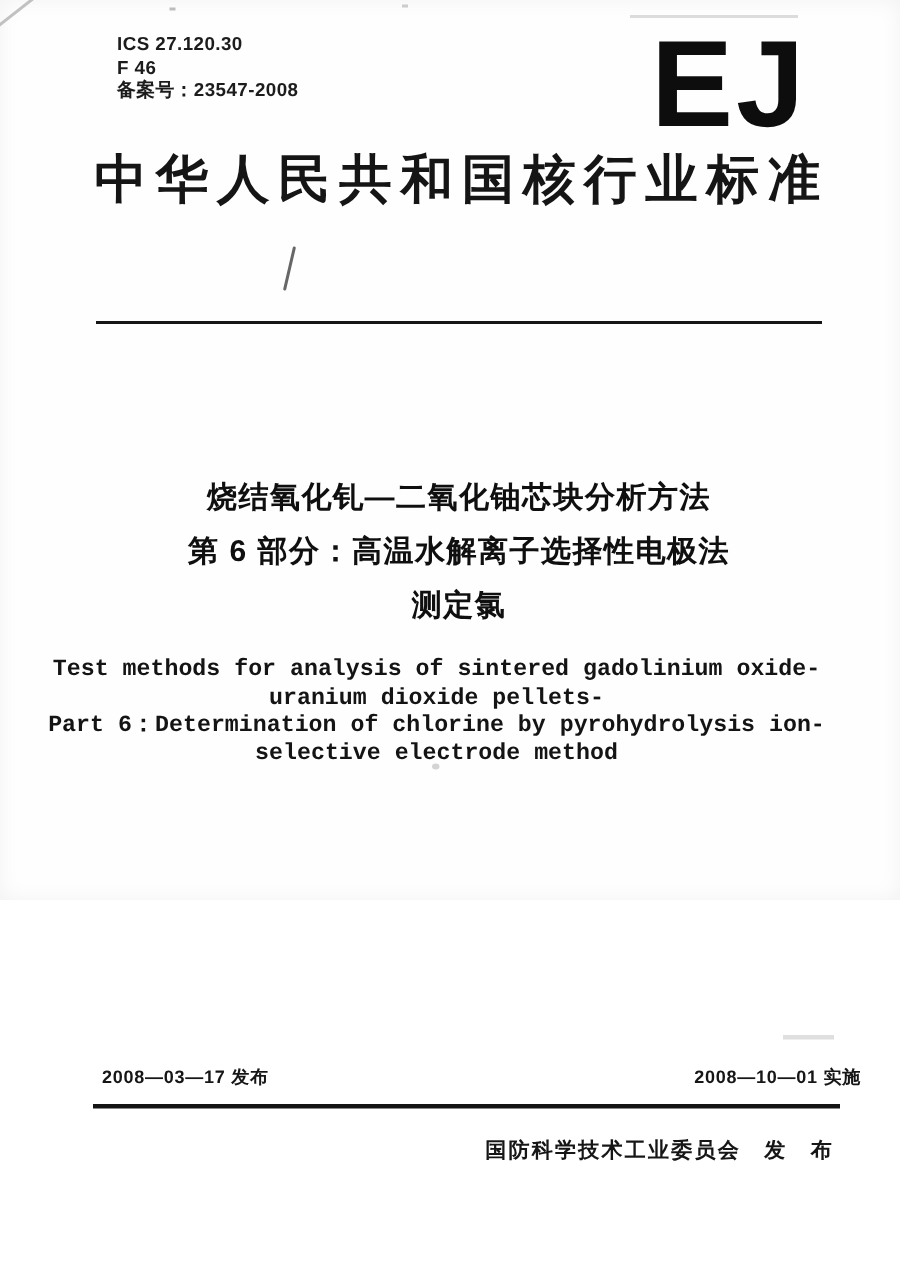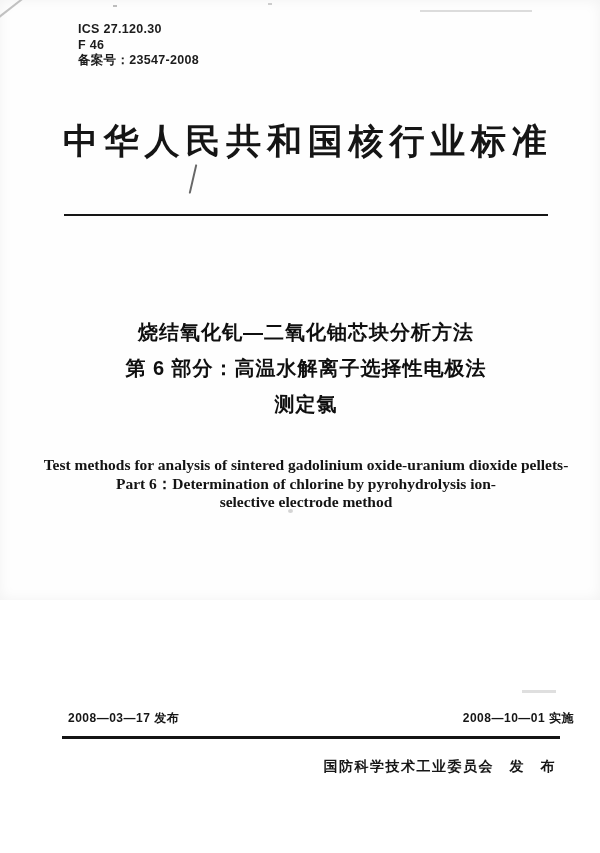--- a/index.html
+++ b/index.html
@@ -28,21 +28,21 @@
   
   .logo {
     position: absolute; left: 434px; top: 16px;
     font-family: "Liberation Sans", sans-serif;
     font-weight: bold; font-size: 82px; line-height: 82px;
     letter-spacing: 2px; color: #0d0d0d;
   }
 
   
   .cn-header {
-    position: absolute; left: 63px; top: 120px;
+    position: absolute; left: 63px; top: 98px;
     width: 500px; white-space: nowrap;
     font-family: "Liberation Serif", serif;
     font-weight: bold; font-size: 35px; line-height: 44px;
     letter-spacing: 5.8px; color: #151515;
   }
 
   
   .std-no {
     position: absolute; right: 77px; top: 168px;
     font-size: 17px; font-weight: bold; letter-spacing: 0.5px;
@@ -64,26 +64,25 @@
   
   .cn-title {
     position: absolute; left: 56px; top: 314px; width: 500px;
     text-align: center;
     font-weight: bold; font-size: 20px; line-height: 36px;
     letter-spacing: 1px; color: #0f0f0f;
   }
 
   
   .en-title {
-    position: absolute; left: 36px; top: 437px; width: 540px;
+    position: absolute; left: 21px; top: 437px; width: 540px;
     text-align: center;
-    font-family: Liberation Serif, serif;
+    font-family: Liberation Mono, monospace;
     font-weight: bold; font-size: 15.5px; line-height: 18.5px;
     color: #141414;
-    margin-top: 19px;
   }
 
   
   .date {
     position: absolute; top: 710px;
     font-size: 12px; font-weight: bold; letter-spacing: 0.5px;
     color: #161616;
   }
   .date-issue { left: 68px; }
   .date-impl  { right: 26px; text-align: center; }
@@ -118,20 +117,21 @@
 <body>
 
 <div class="page">
 
   <div class="meta">
     <div>ICS 27.120.30</div>
     <div>F 46</div>
     <div>备案号：23547-2008</div>
   </div>
 
+  <div class="logo">EJ</div>
 
   <div class="cn-header">中华人民共和国核行业标准</div>
 
 
   <div class="pen-mark"></div>
 
   <div class="rule-top"></div>
 
   <div class="cn-title">
     <div>烧结氧化钆—二氧化铀芯块分析方法</div>

